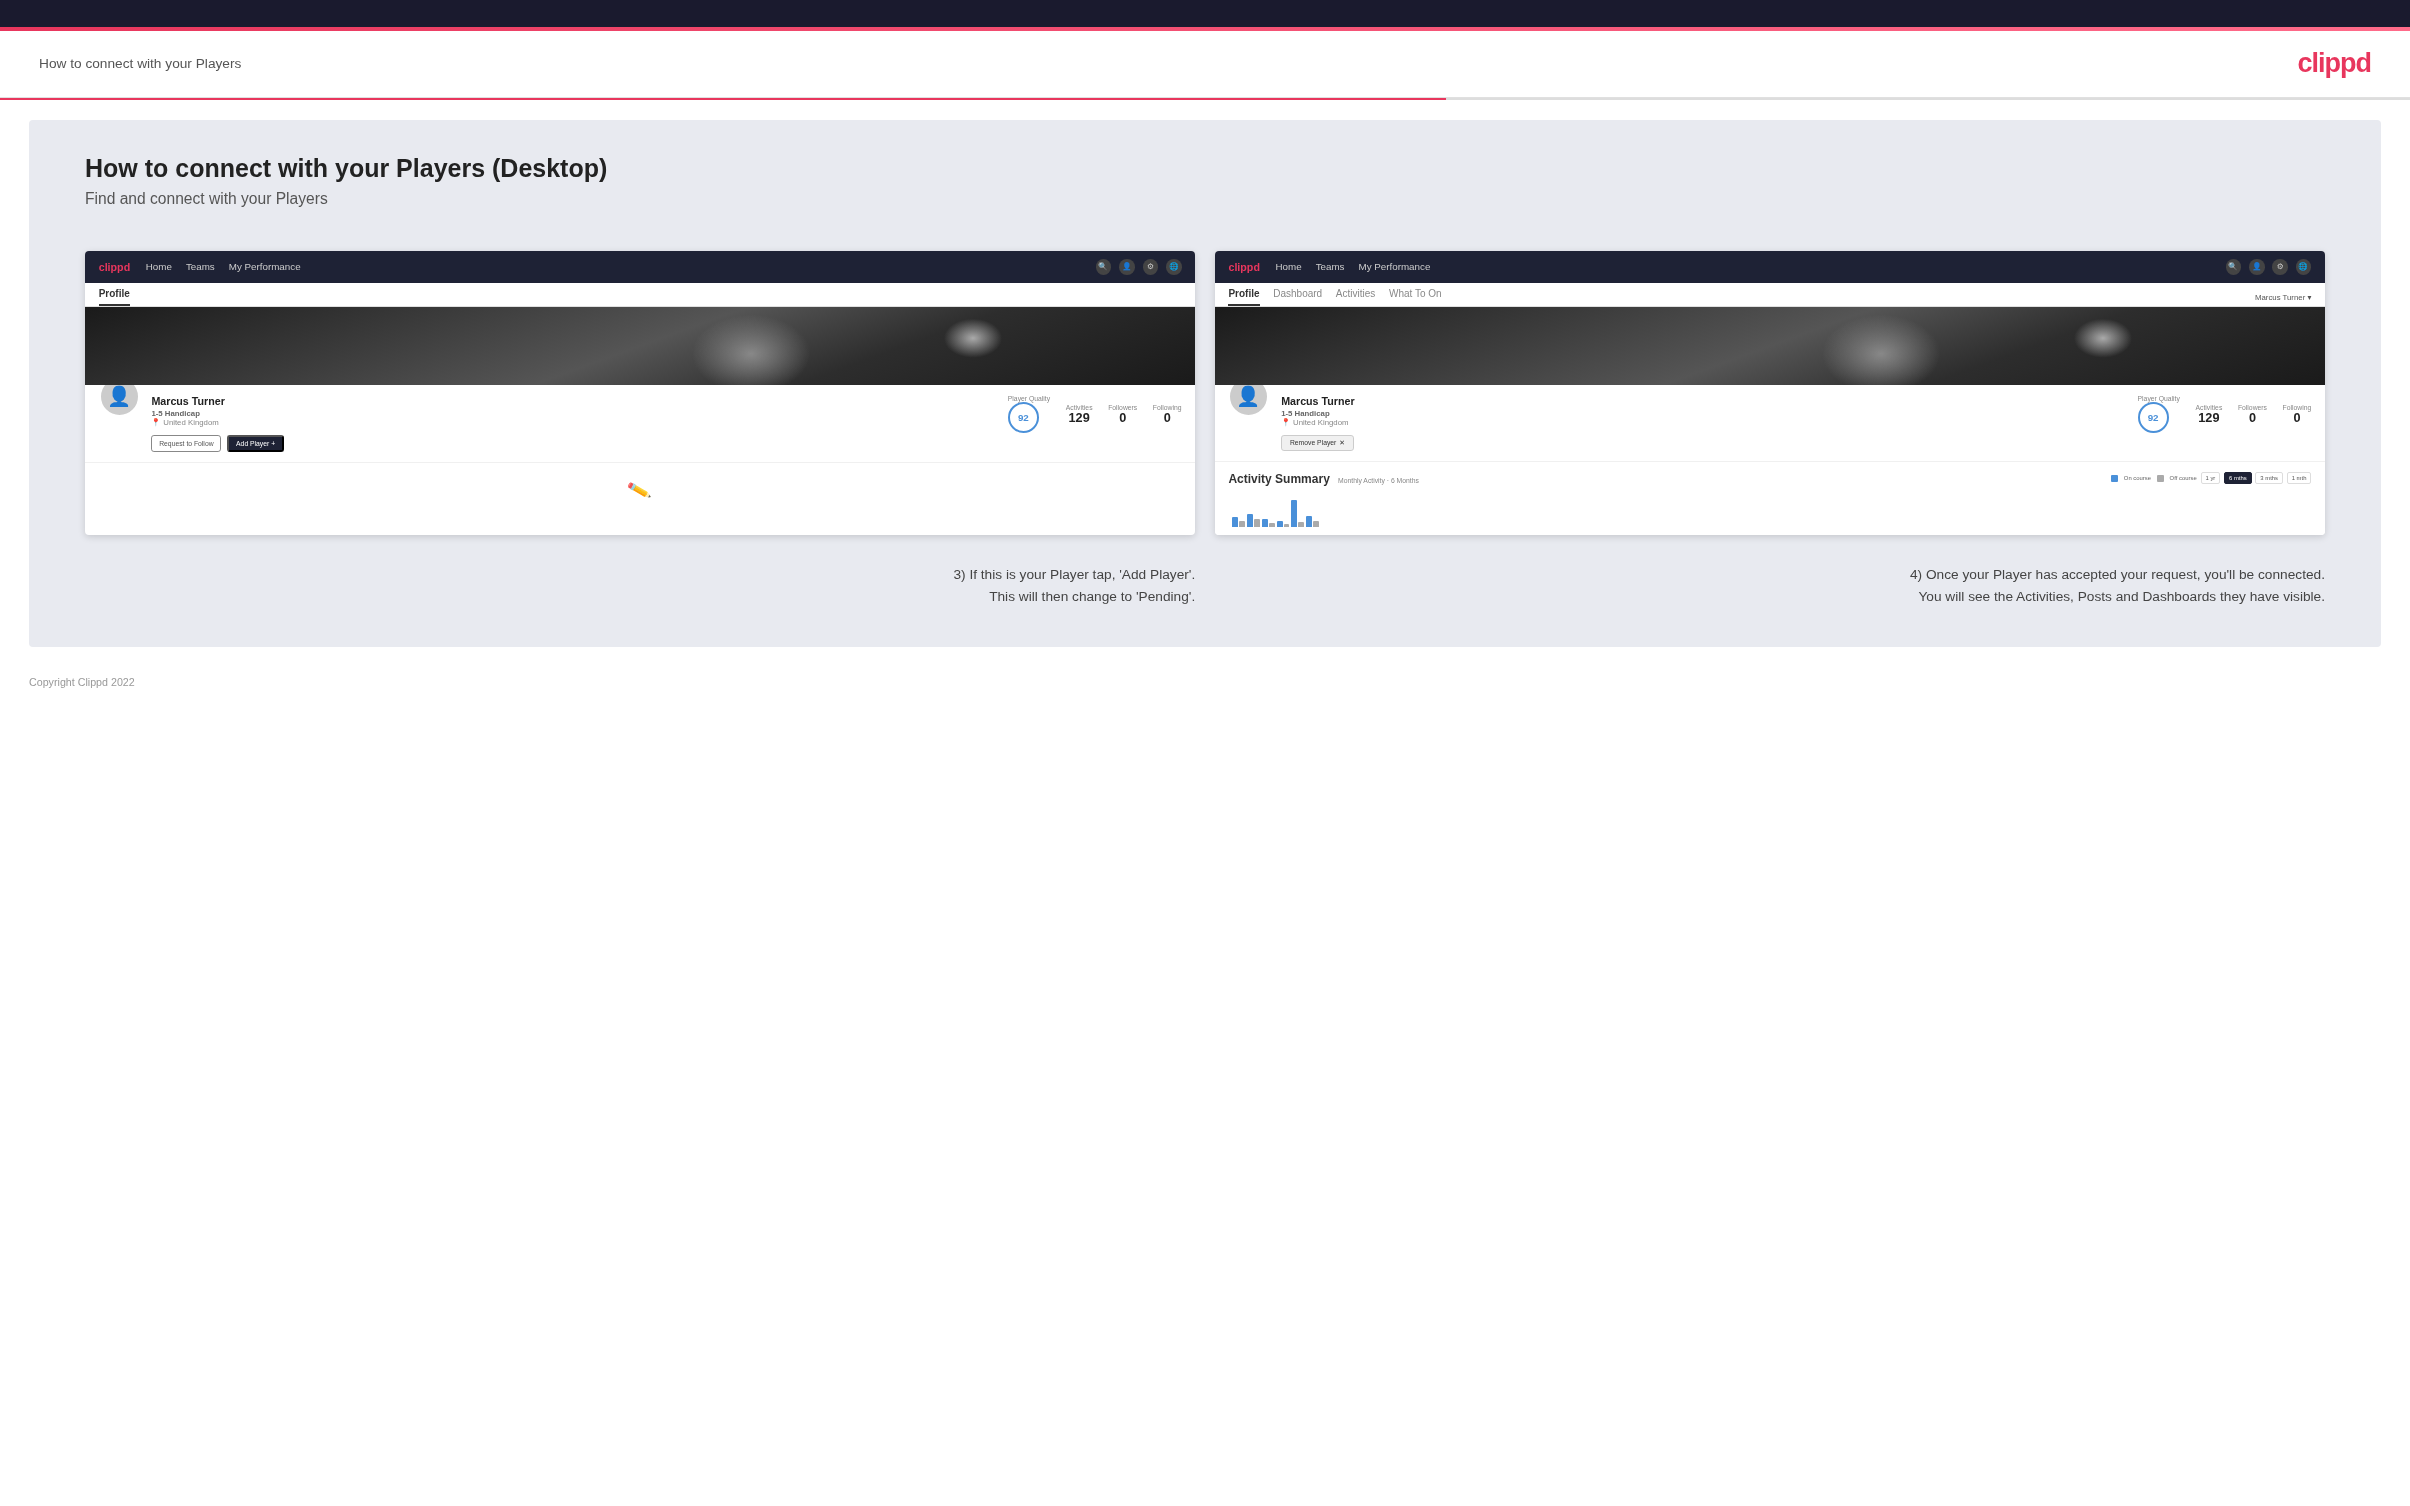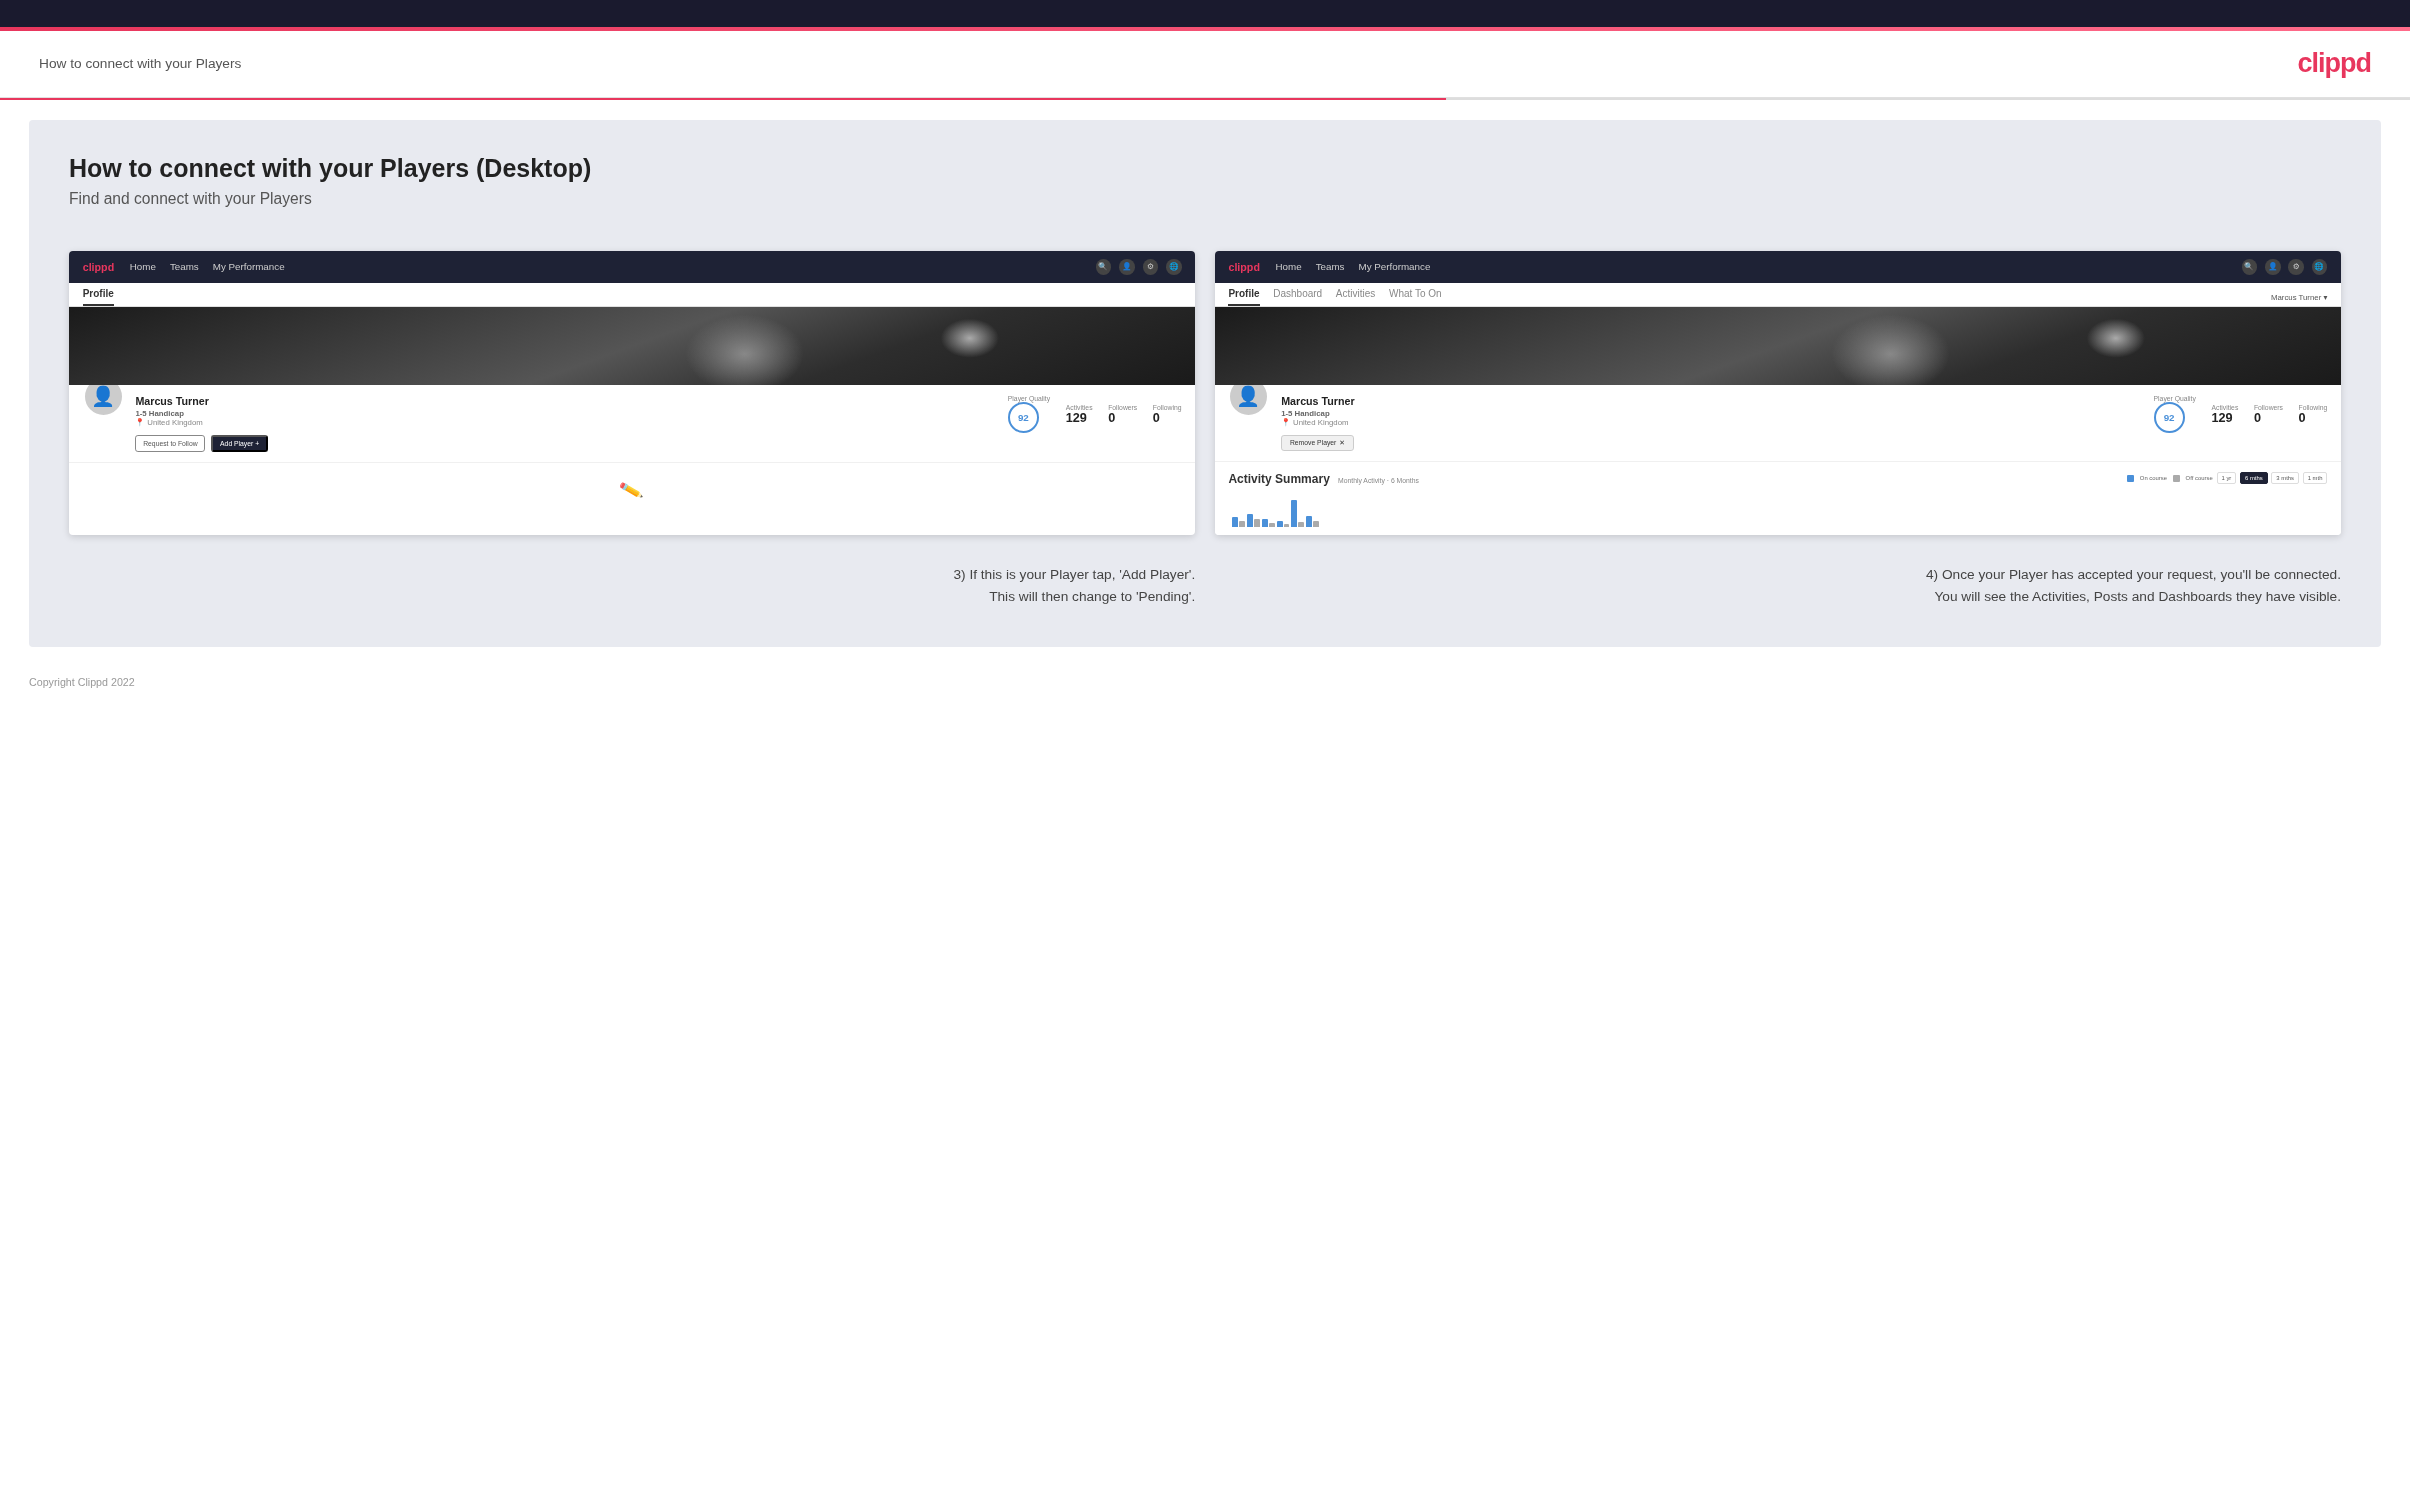--- a/index.html
+++ b/index.html
@@ -42,21 +42,21 @@
     .header-divider {
       height: 2px;
       background: linear-gradient(to right, #e8365d 60%, #ddd 60%);
       margin: 0 0 0 0;
     }
 
     
     .main-content {
       background: #e8eaf0;
       margin: 19.5px 29px;
-      padding: 34px 40px 39px;
+      padding: 34px 56px 39px;
       border-radius: 3.9px;
     }
 
     .page-heading {
       font-size: 25px;
       font-weight: 700;
       color: #222;
       margin-bottom: 7.8px;
     }
     .page-subheading {
@@ -201,20 +201,21 @@
       display: flex;
       align-items: center;
       gap: 2px;
     }
     .profile-stats {
       display: flex;
       gap: 15.6px;
       align-items: center;
     }
     .stat-group {
+      text-align: center;
     }
     .stat-label {
       font-size: 6.8px;
       color: #888;
     }
     .stat-value {
       font-size: 12.7px;
       font-weight: 700;
       color: #222;
     }

